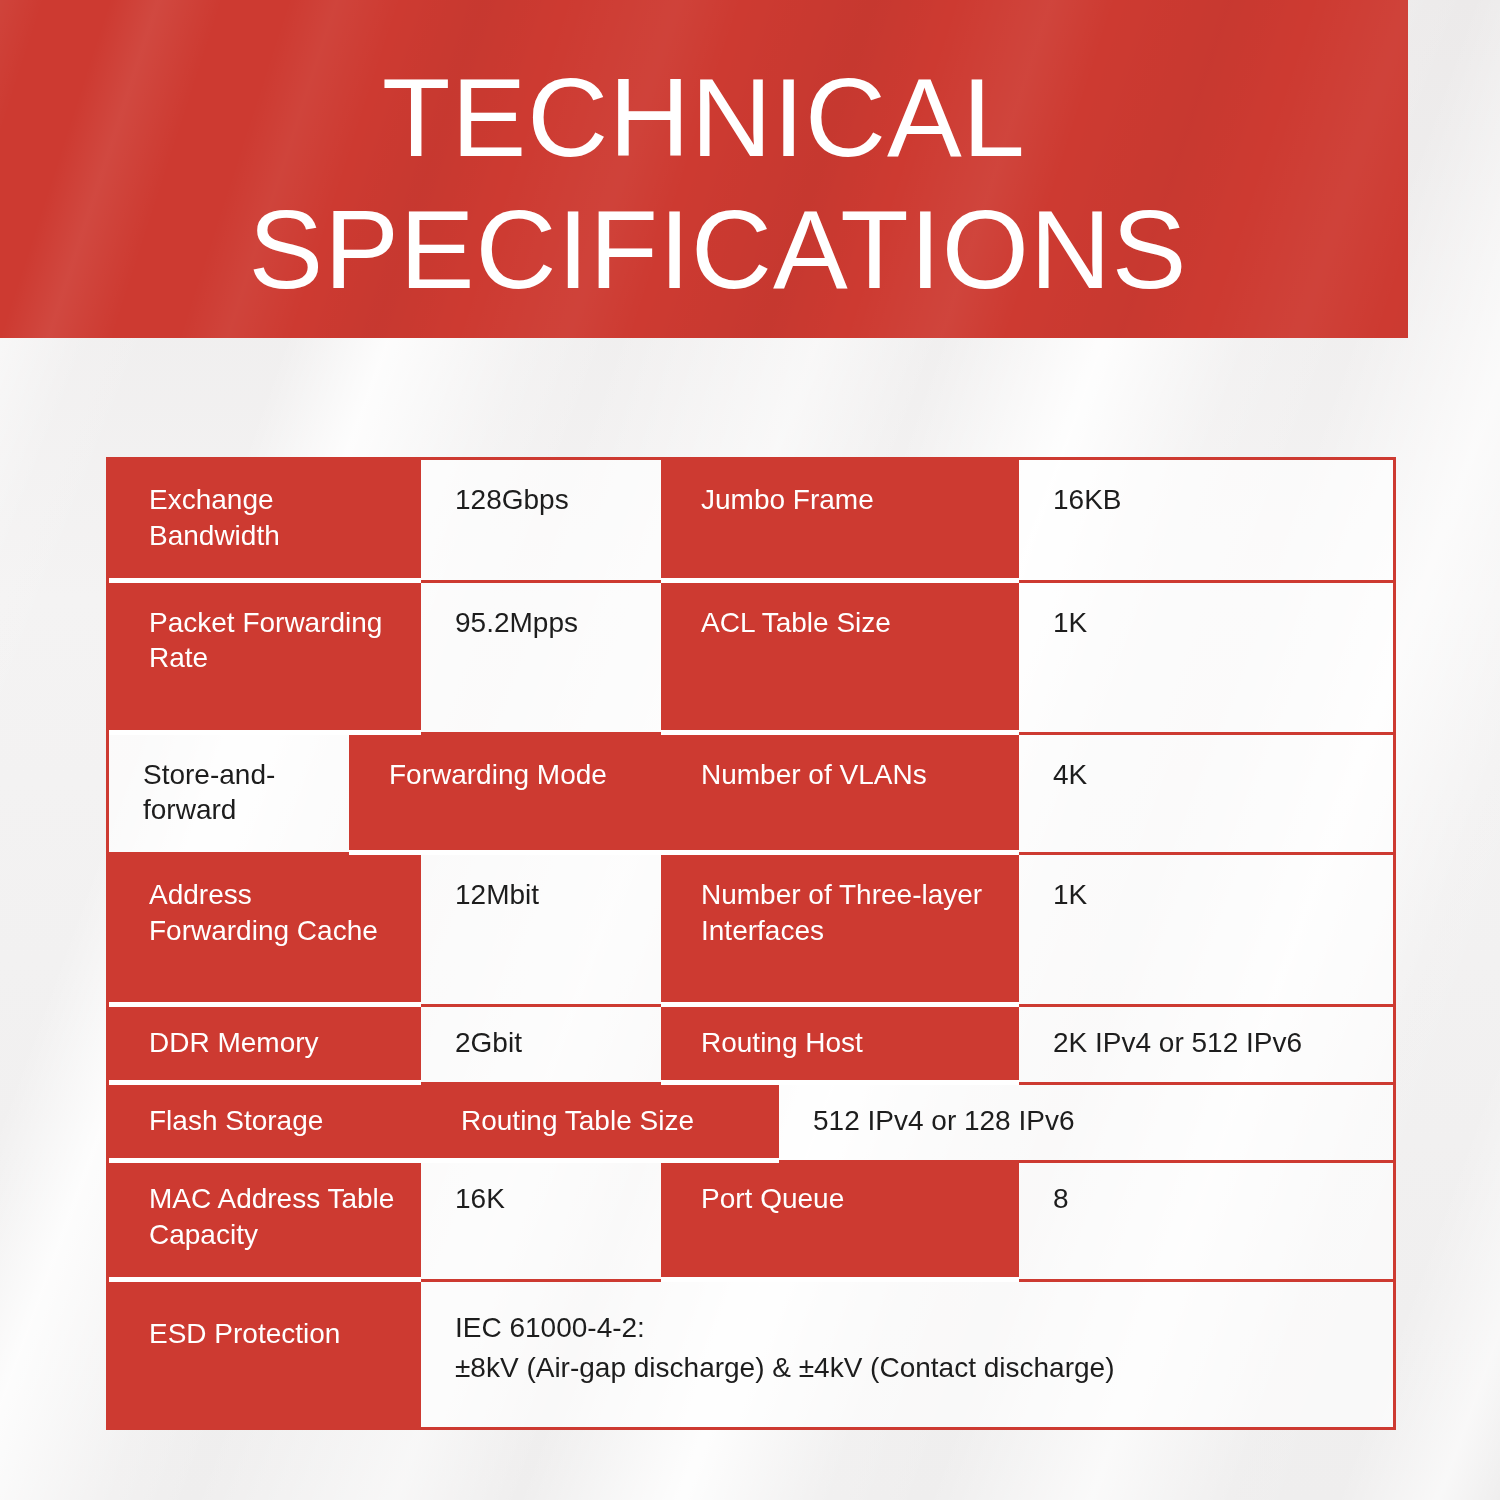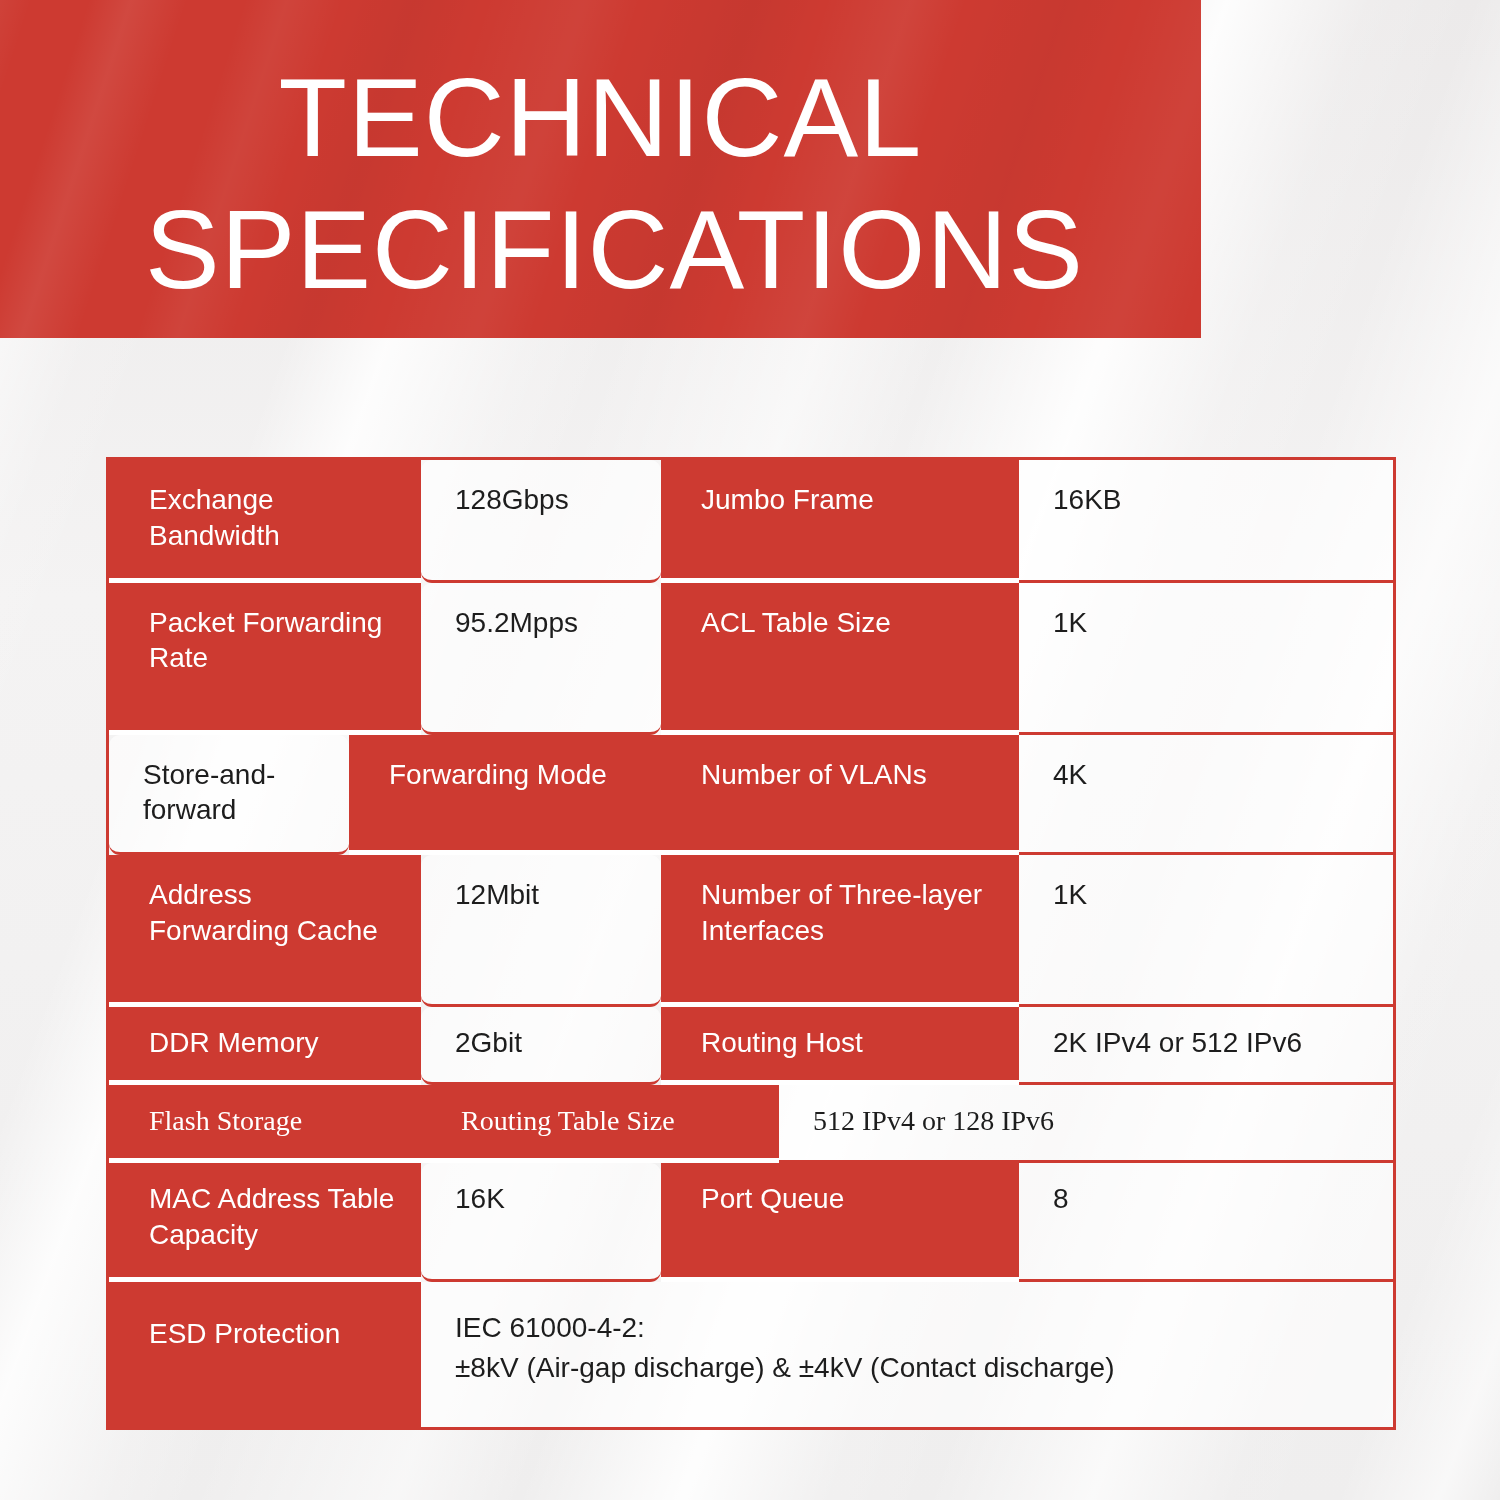--- a/index.html
+++ b/index.html
@@ -38,21 +38,21 @@
         rgba(255,255,255,0.00) 92%,
         rgba(255,255,255,0.60) 97%,
         rgba(255,255,255,0.00) 100%),
       linear-gradient(180deg,#eceaea 0%,#f4f3f3 40%,#efeeee 100%);
   }
 
   
   .banner {
     position:absolute;
     left:0; top:0;
-    width:1201px; height:338px;
+    width:1408px; height:338px;
     background:#cd3a31;
     overflow:hidden;
   }
   .banner-stripes {
     position:absolute; inset:-40px -40px;
     background:
       linear-gradient(108deg,
         rgba(255,255,255,0.00)  0%,
         rgba(255,255,255,0.055) 3%,
         rgba(255,255,255,0.00)  6%,
@@ -117,39 +117,39 @@
     border-bottom:5px solid #ffffff;
   }
   .value {
     background:rgba(255,255,255,0.62);
     color:#1d1d1d;
     border-bottom:3px solid #cd3a31;
     padding-left:34px;
   }
 
   .c1 { width:312px;  flex:0 0 312px; }
-  .c2 { width:240px;  flex:0 0 240px;border-radius:11px; }
+  .c2 { width:240px;  flex:0 0 240px; }
   .c3 { width:358px;  flex:0 0 358px; }
   .c4 { flex:1 1 auto; }
 
   
   .spec-row.last .label { border-bottom:none; }
   .spec-row.last .value { border-bottom:none; }
   .cfull { flex:1 1 auto; white-space:pre-line; line-height:1.42; }
 
   .spec-row.last .c1 { padding-top:34px; }
   .spec-row.last .cfull { padding-top:26px; padding-bottom:40px; }
 
   
   .r1 .cell { min-height:114px; }
   .r2 .cell { min-height:152px; }
   .r3 .cell { min-height:114px; }
   .r4 .cell { min-height:152px; }
   .r5 .cell { min-height:78px;  padding-top:18px; padding-bottom:18px; }
-  .r6 .cell { min-height:78px;  padding-top:18px; padding-bottom:18px;font-family:Liberation Serif, serif; }
+  .r6 .cell { min-height:78px;  padding-top:18px; padding-bottom:18px; }
   .r7 .cell { min-height:112px; padding-top:18px; }
   .r8 .cell { min-height:120px; }
 </style>
 </head>
 <body>
 
 <div id="page"></div>
 
 <div class="banner">
   <div class="banner-stripes"></div>

